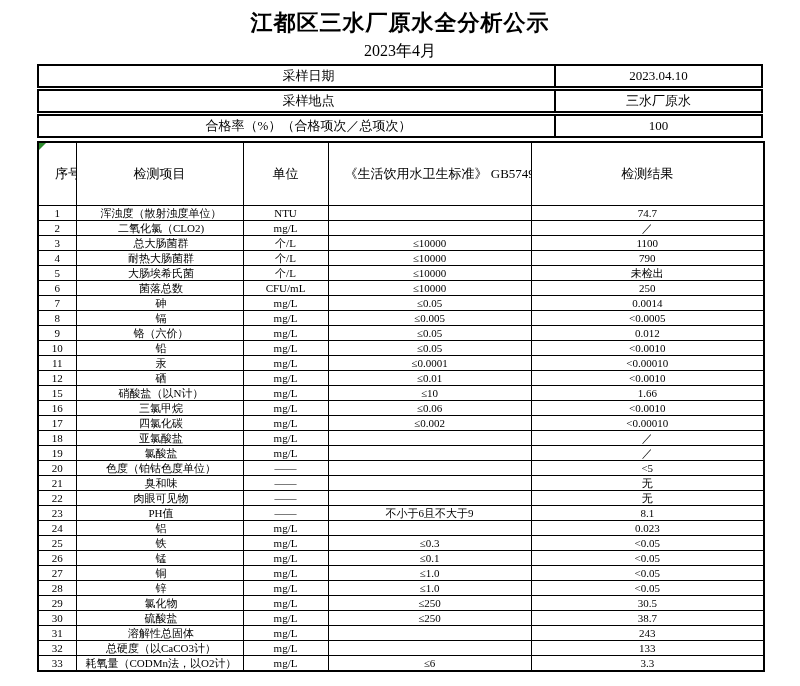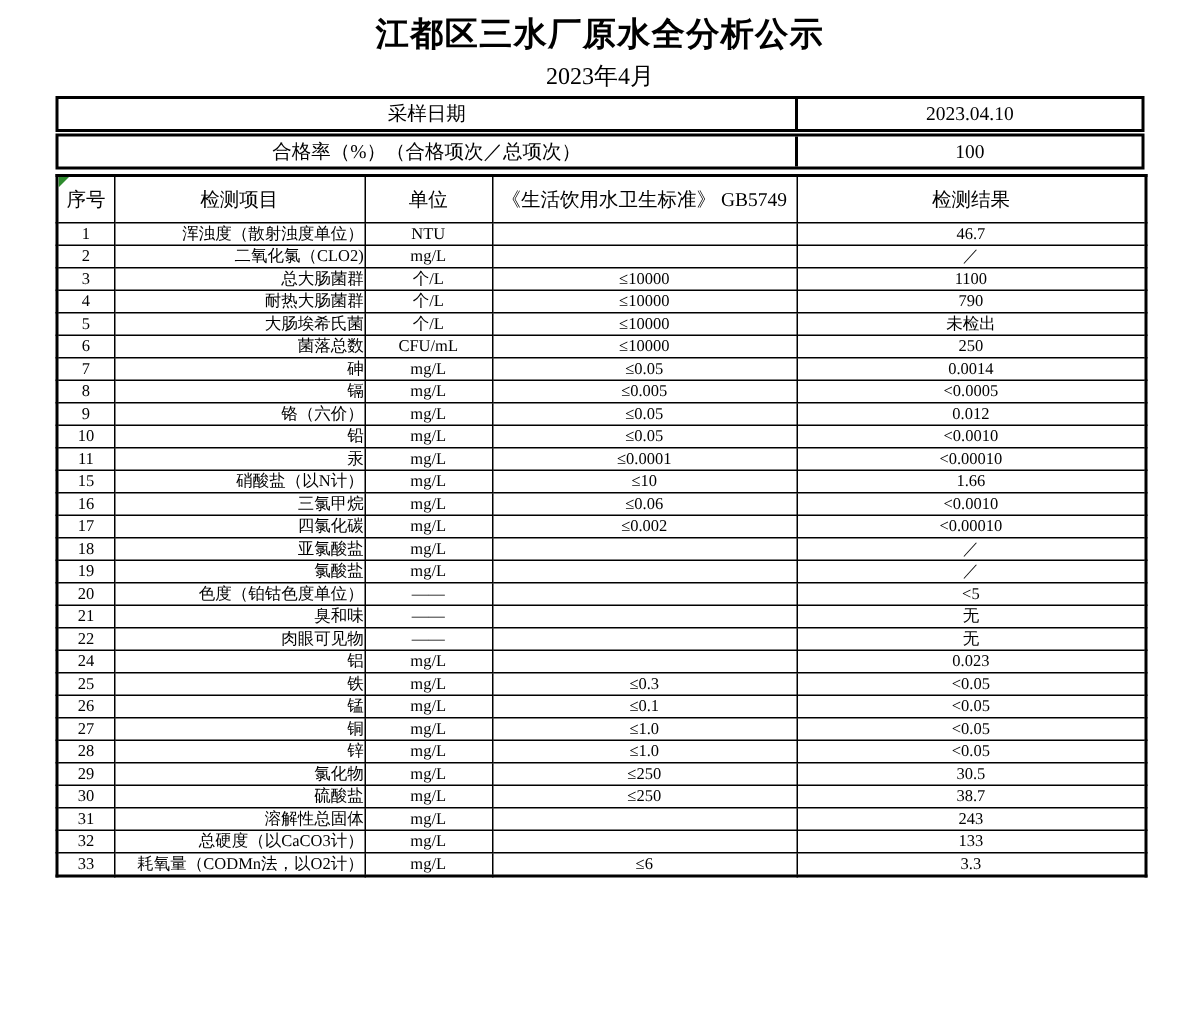--- a/index.html
+++ b/index.html
@@ -12,21 +12,21 @@
   .title{
     text-align:center;font-size:22px;font-weight:bold;
     padding-top:8px;letter-spacing:1px;
   }
   .subtitle{text-align:center;font-size:16px;margin-top:3px;}
 
   
   .info-table{margin:2px 37px 0 37px;}
   .info-row{
     display:flex;border:2px solid #000;height:20px;
-    align-items:stretch;background:#fff;
+    align-items:stretch;background:#fff;padding-left:24px;
   }
   .info-row + .info-row{margin-top:1px;}
   .info-label{
     width:491px;border-right:2px solid #000;
     display:flex;align-items:center;justify-content:center;
     font-size:13px;
   }
   .info-value{
     flex:1;display:flex;align-items:center;justify-content:center;
     font-size:13px;
@@ -37,27 +37,27 @@
   table.main-table{
     border-collapse:collapse;table-layout:fixed;
     width:726px;margin:3px 37px 0 37px;
     border:2px solid #000;
   }
   .main-table th,.main-table td{
     border:1px solid #000;overflow:hidden;white-space:nowrap;
   }
   .main-table thead th{
     height:30px;font-size:13px;font-weight:normal;
-    text-align:center;vertical-align:middle;padding:0;
+    text-align:center;vertical-align:middle;padding:16px;
   }
   .main-table td{
     height:13px;font-size:11px;line-height:12px;
     padding:0 0 1px 0;text-align:center;vertical-align:bottom;
   }
-  .main-table td.c-item{text-align:right;padding-left:3px;}
+  .main-table td.c-item{text-align:center;padding-left:3px;}
   col.c-idx{width:38px;}
   col.c-item{width:167px;}
   col.c-unit{width:85px;}
   col.c-std{width:203px;}
   col.c-res{width:233px;}
 
   
   th.corner{position:relative;}
   th.corner::before{
     content:"";position:absolute;left:0;top:0;width:0;height:0;
@@ -69,20 +69,24 @@
 <body>
 
 <div class="page">
   <div class="title">江都区三水厂原水全分析公示</div>
   <div class="subtitle">2023年4月</div>
 
   <div class="info-table" id="infoTable">
       <div class="info-row">
         <div class="info-label">采样日期</div>
         <div class="info-value">2023.04.10</div>
+      </div>
+      <div class="info-row">
+        <div class="info-label">采样地点</div>
+        <div class="info-value">三水厂原水</div>
       </div>
       <div class="info-row">
         <div class="info-label">合格率（%）（合格项次／总项次）</div>
         <div class="info-value">100</div>
       </div>
     </div>
 
   <table class="main-table">
     <colgroup>
       <col class="c-idx">
@@ -99,21 +103,21 @@
         <th>《生活饮用水卫生标准》 GB5749</th>
         <th>检测结果</th>
       </tr>
     </thead>
     <tbody id="tableBody">
         <tr>
           <td class="c-idx">1</td>
           <td class="c-item">浑浊度（散射浊度单位）</td>
           <td class="c-unit">NTU</td>
           <td class="c-std"></td>
-          <td class="c-res">46.7</td>
+          <td class="c-res">74.7</td>
         </tr>
         <tr>
           <td class="c-idx">2</td>
           <td class="c-item">二氧化氯（CLO2)</td>
           <td class="c-unit">mg/L</td>
           <td class="c-std"></td>
           <td class="c-res">／</td>
         </tr>
         <tr>
           <td class="c-idx">3</td>
@@ -172,20 +176,27 @@
           <td class="c-res">&lt;0.0010</td>
         </tr>
         <tr>
           <td class="c-idx">11</td>
           <td class="c-item">汞</td>
           <td class="c-unit">mg/L</td>
           <td class="c-std">≤0.0001</td>
           <td class="c-res">&lt;0.00010</td>
         </tr>
         <tr>
+          <td class="c-idx">12</td>
+          <td class="c-item">硒</td>
+          <td class="c-unit">mg/L</td>
+          <td class="c-std">≤0.01</td>
+          <td class="c-res">&lt;0.0010</td>
+        </tr>
+        <tr>
           <td class="c-idx">15</td>
           <td class="c-item">硝酸盐（以N计）</td>
           <td class="c-unit">mg/L</td>
           <td class="c-std">≤10</td>
           <td class="c-res">1.66</td>
         </tr>
         <tr>
           <td class="c-idx">16</td>
           <td class="c-item">三氯甲烷</td>
           <td class="c-unit">mg/L</td>
@@ -228,20 +239,27 @@
           <td class="c-res">无</td>
         </tr>
         <tr>
           <td class="c-idx">22</td>
           <td class="c-item">肉眼可见物</td>
           <td class="c-unit">——</td>
           <td class="c-std"></td>
           <td class="c-res">无</td>
         </tr>
         <tr>
+          <td class="c-idx">23</td>
+          <td class="c-item">PH值</td>
+          <td class="c-unit">——</td>
+          <td class="c-std">不小于6且不大于9</td>
+          <td class="c-res">8.1</td>
+        </tr>
+        <tr>
           <td class="c-idx">24</td>
           <td class="c-item">铝</td>
           <td class="c-unit">mg/L</td>
           <td class="c-std"></td>
           <td class="c-res">0.023</td>
         </tr>
         <tr>
           <td class="c-idx">25</td>
           <td class="c-item">铁</td>
           <td class="c-unit">mg/L</td>

